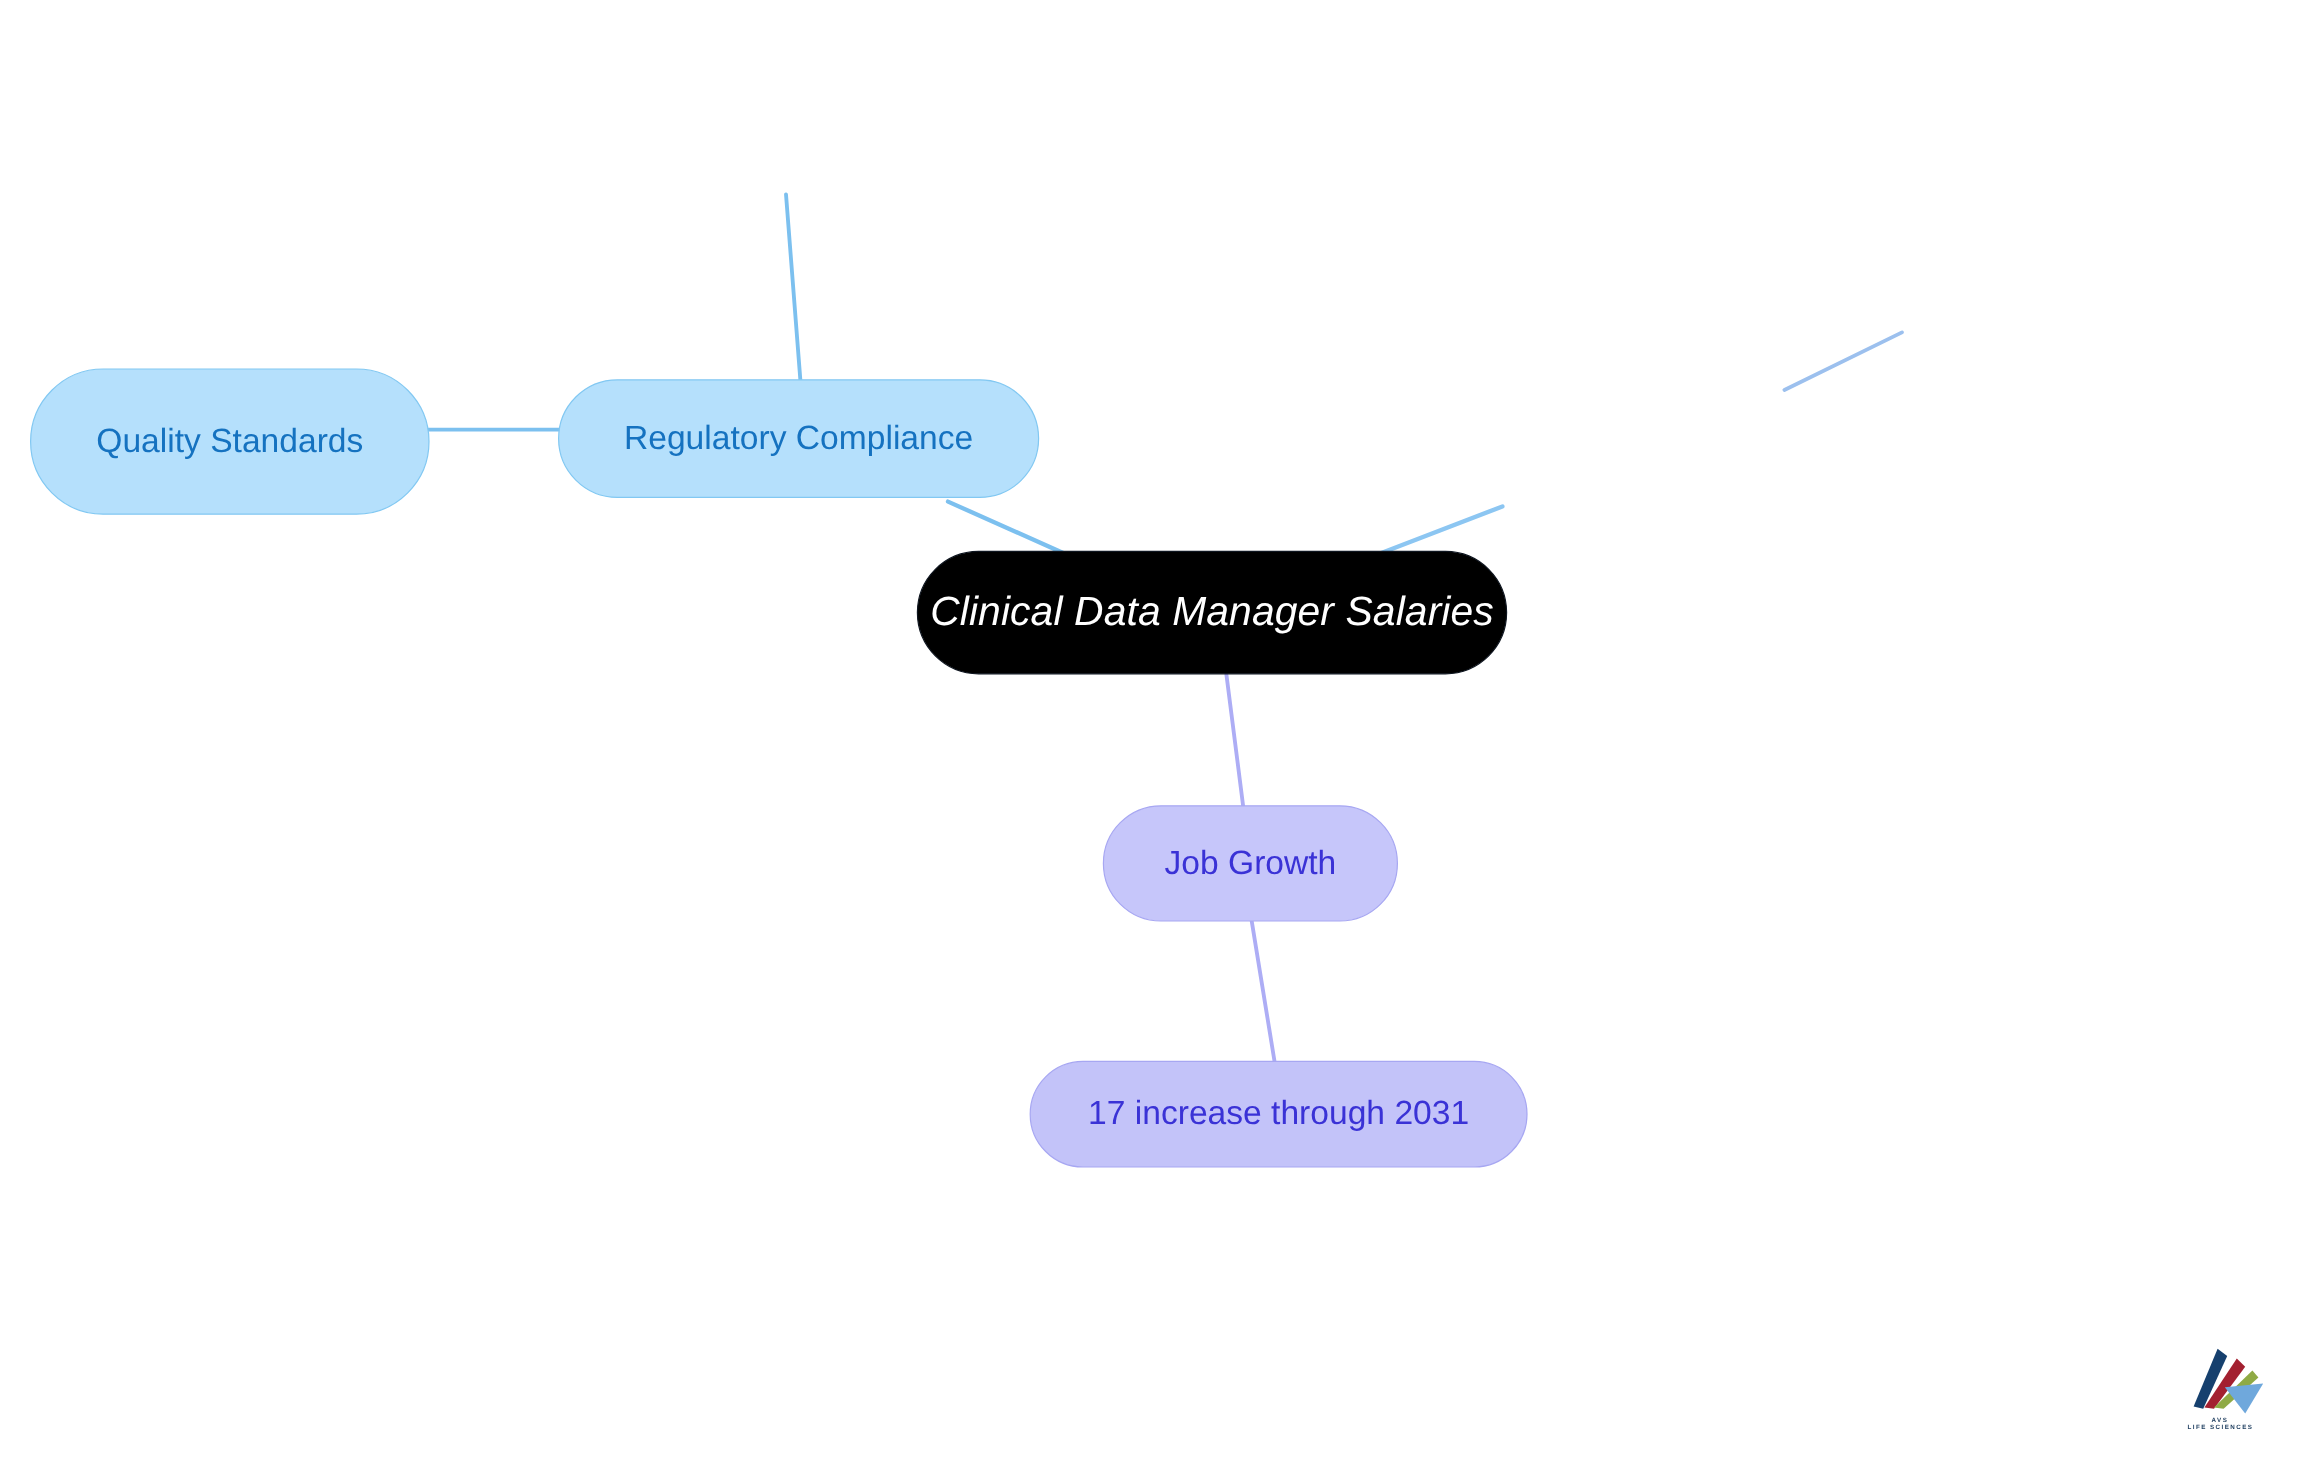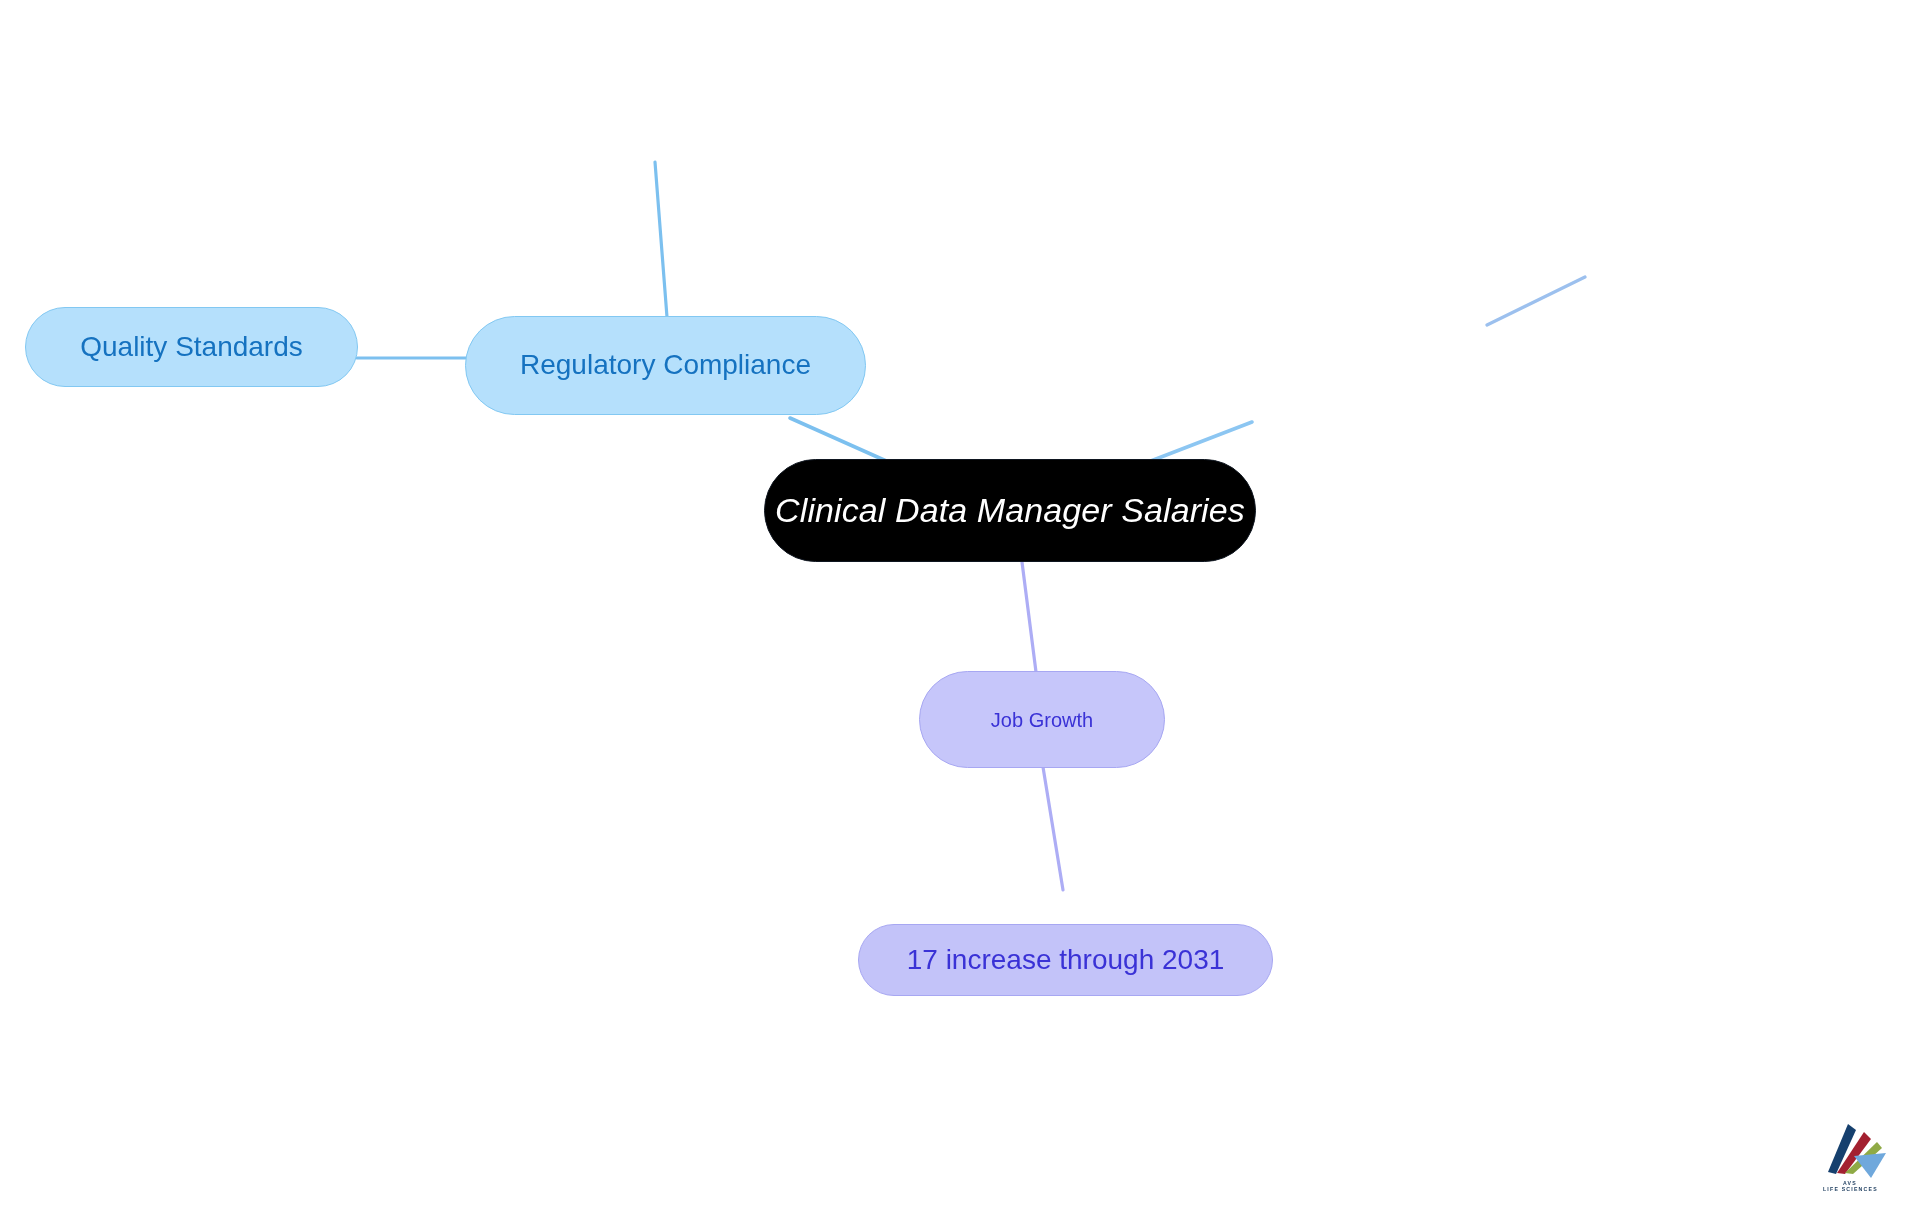--- a/index.html
+++ b/index.html
@@ -53,21 +53,21 @@
   .node-leaf-blue {
     background: #cfe6fb;
     border: 1.6px solid #a8cdf0;
     color: #2b7de0;
     font-size: 28px;
   }
   .node-branch-purple {
     background: #c6c6fa;
     border: 1.6px solid #a7a7f2;
     color: #3a32d6;
-    font-size: 20px;
+    font-size: 28px;
   }
   .node-leaf-purple {
     background: #c3c3f9;
     border: 1.6px solid #a7a7f2;
     color: #3a32d6;
     font-size: 28px;
   }
   #brand-logo {
     position: absolute;
     left: 1814px;
@@ -92,39 +92,39 @@
     <path d="M 1585 277 L 1487 325" stroke="#9cc0ee" stroke-width="3.2" fill="none" stroke-linecap="round"></path>
 
     <path d="M 1252 422 L 1143 464" stroke="#8cc6f2" stroke-width="3.6" fill="none" stroke-linecap="round"></path>
 
     <path d="M 1022 562 L 1036 672" stroke="#adadf5" stroke-width="3.2" fill="none" stroke-linecap="round"></path>
 
     <path d="M 1043 767 L 1063 890" stroke="#adadf5" stroke-width="3.2" fill="none" stroke-linecap="round"></path>
   </svg>
 
 
-  <div class="node node-branch-blue" style="left:25px; top:307px; width:333px; height:80px;align-items:center;">
+  <div class="node node-branch-blue" style="left:25px; top:307px; width:333px; height:122px;align-items:center;">
     <span>Quality Standards</span>
   </div>
 
   <div class="node node-branch-blue" style="left:465px; top:316px; width:401px; height:99px;text-align:right;">
     <span>Regulatory Compliance</span>
   </div>
 
 
 
   <div class="node node-root" style="left:764px; top:459px; width:492px; height:103px;">
     <span>Clinical Data Manager Salaries</span>
   </div>
 
   <div class="node node-branch-purple" style="left:919px; top:671px; width:246px; height:97px;">
     <span>Job Growth</span>
   </div>
 
-  <div class="node node-leaf-purple" style="left:858px; top:924px; width:415px; height:72px;justify-content:center;">
+  <div class="node node-leaf-purple" style="left:858px; top:884px; width:415px; height:89px;justify-content:center;">
     <span>17 increase through 2031</span>
   </div>
 
   <div id="brand-logo">
     <svg viewBox="0 0 84 78" xmlns="http://www.w3.org/2000/svg">
       <polygon points="14,56 34,8 42,14 22,58" fill="#16406e"></polygon>
       <polygon points="23,57 50,16 57,23 31,58" fill="#a32030"></polygon>
       <polygon points="31,57 63,26 68,32 39,58" fill="#8faa45"></polygon>
       <polygon points="40,40 72,37 57,62" fill="#6fa8dc"></polygon>
       <text x="29" y="69" font-family="Liberation Sans, sans-serif" font-size="5.2" font-weight="bold" letter-spacing="1.2" fill="#1a3a5c">AVS</text>

